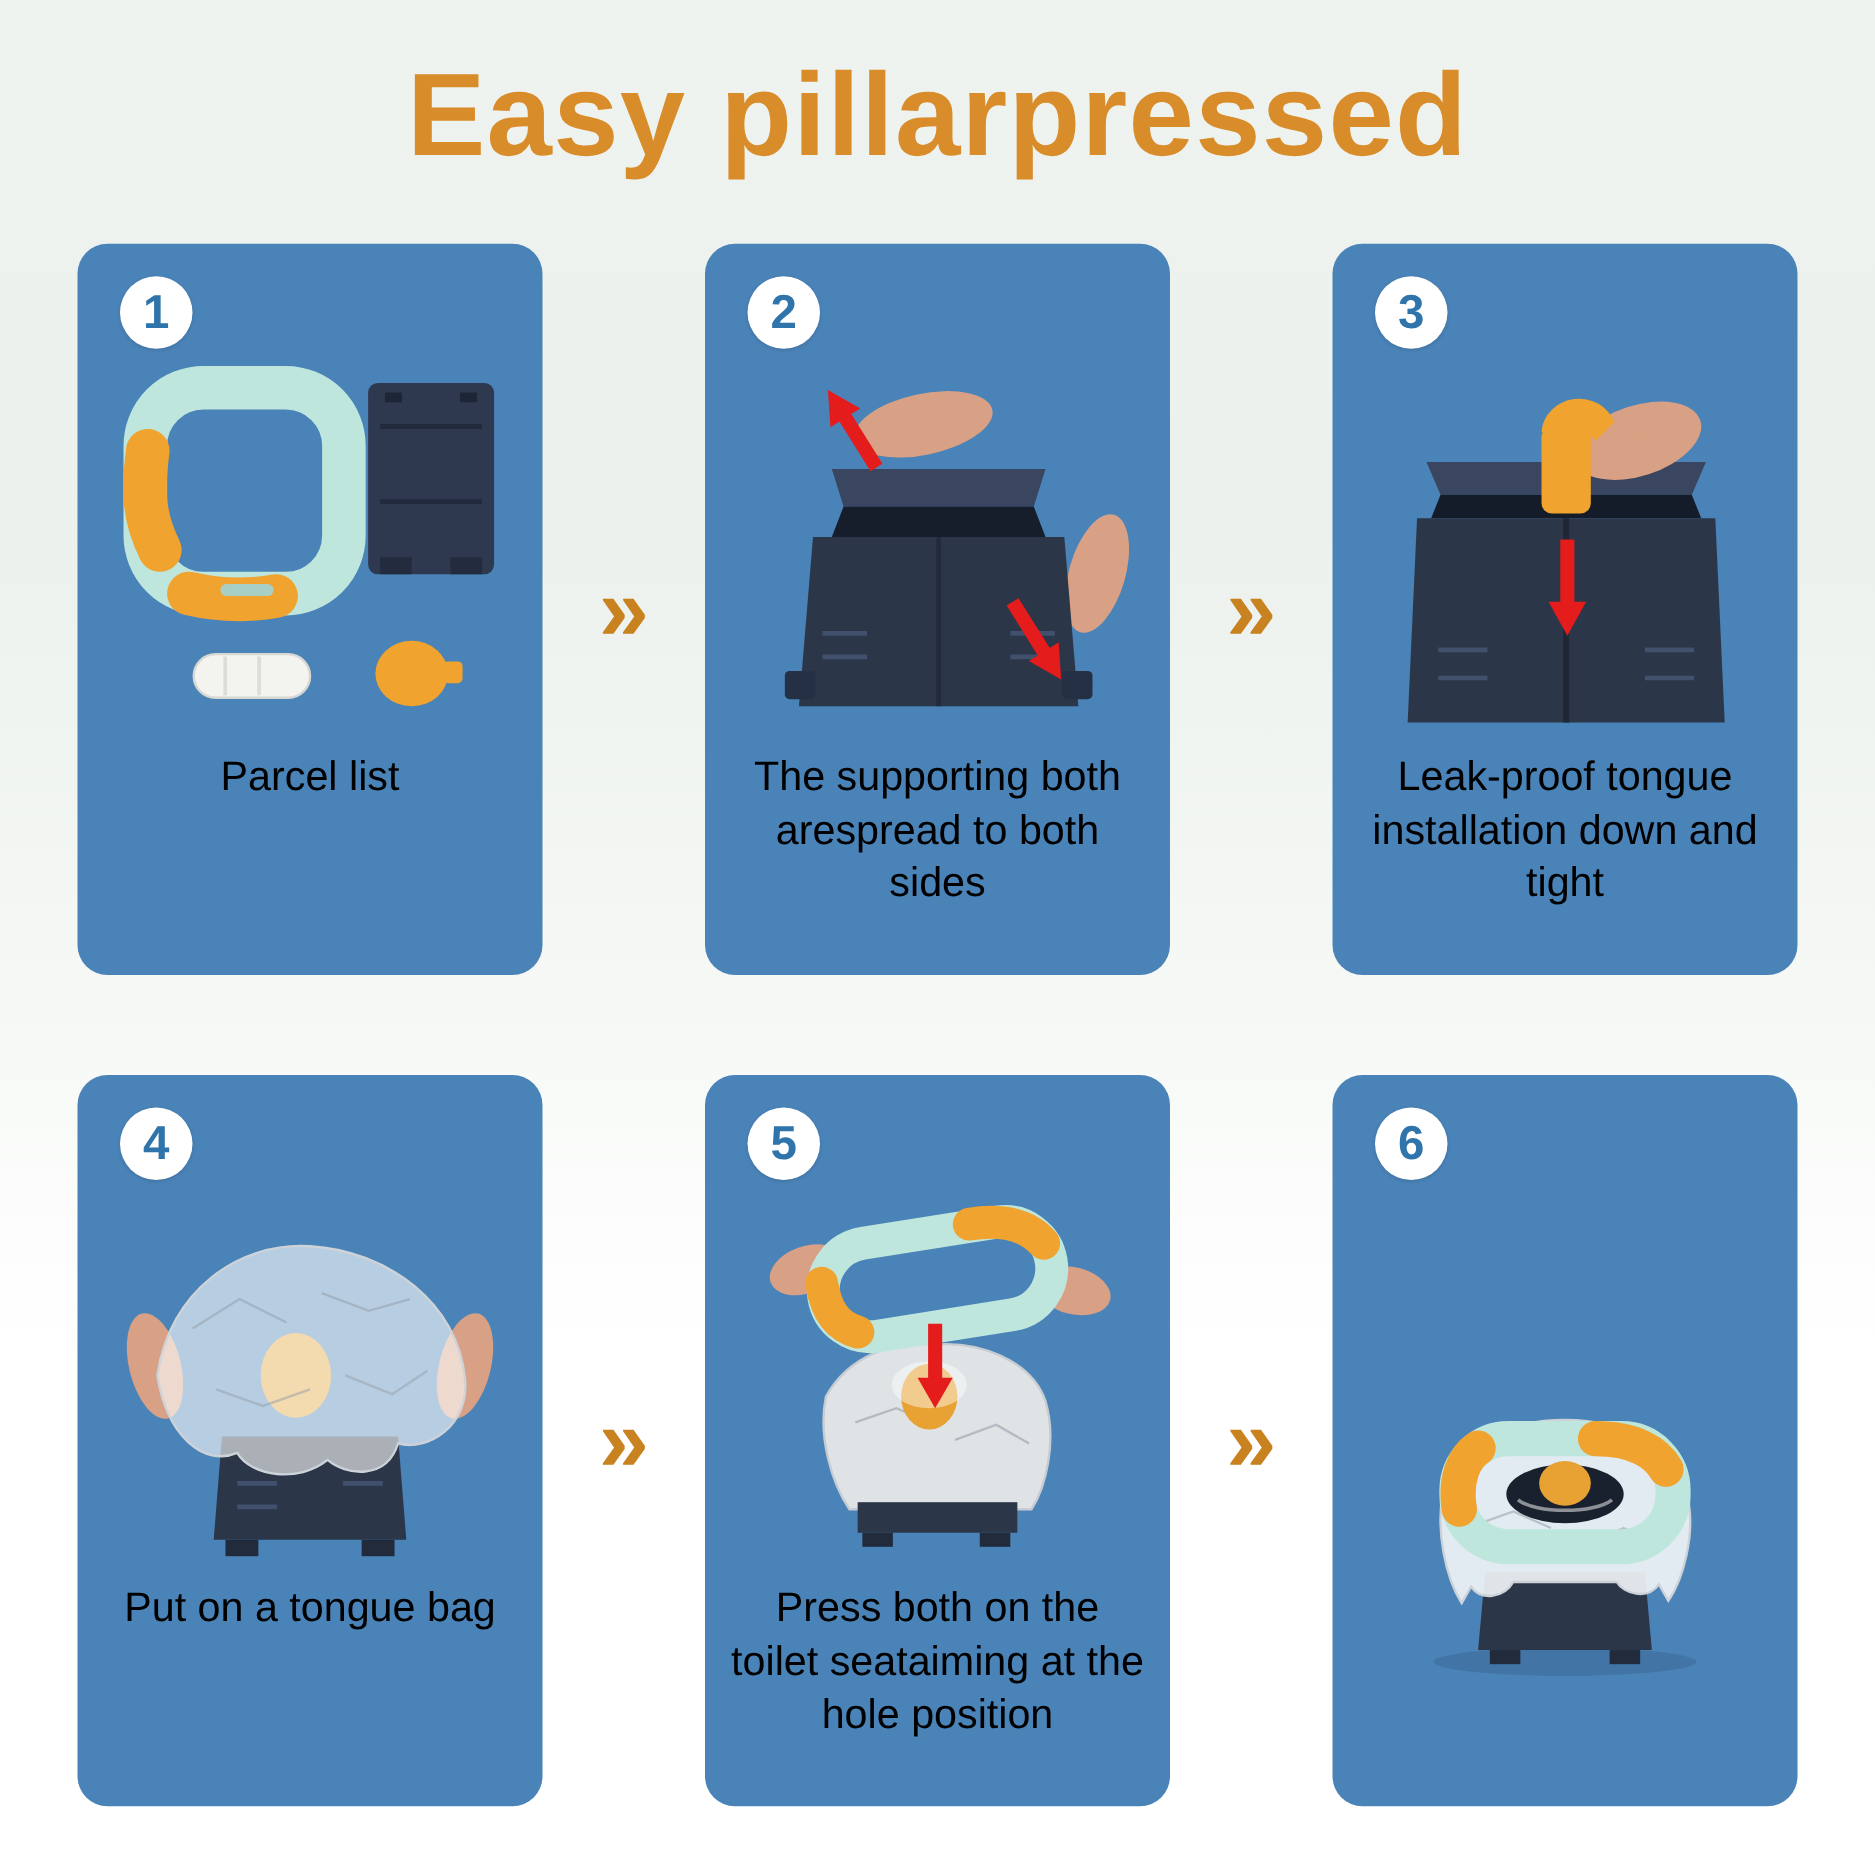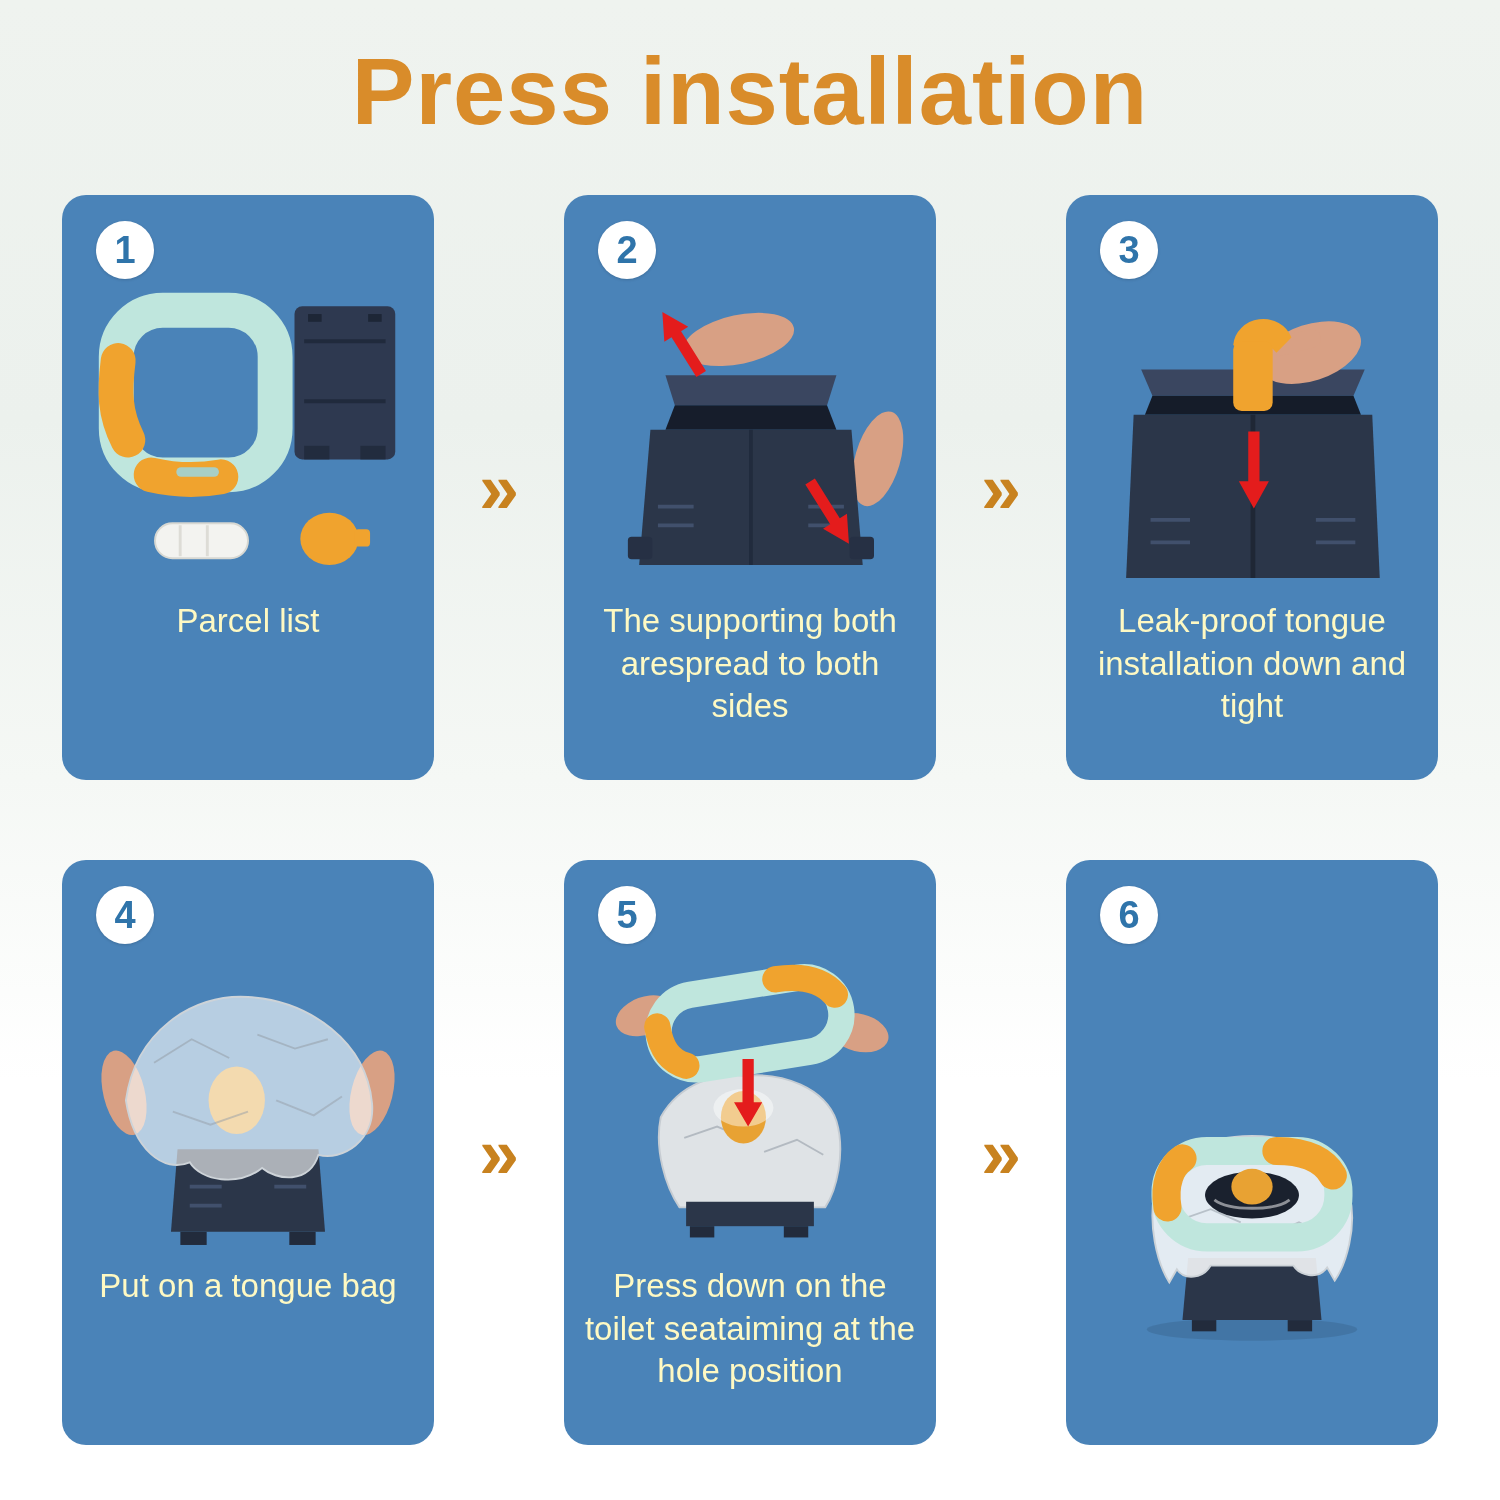--- a/index.html
+++ b/index.html
@@ -49,42 +49,42 @@
   .photo {
     flex: 1;
     display: flex; align-items: center; justify-content: center;
   }
   .caption {
     height: 180px;
     margin: 0;
     padding: 4px 20px 0 20px;
     font-size: 33px;
     line-height: 1.28;
-    color: #fef9c3;
+    color: #000000;
     text-align: center;
   }
   .arrow-cell {
     flex: 1;
     display: flex; align-items: center; justify-content: center;
   }
   .arrow {
     font-size: 72px;
     font-weight: 700;
     color: #c8821f;
     line-height: 1;
     user-select: none;
   }
   svg { display: block; }
 </style>
 </head>
 <body>
 
 <div class="page">
 
-  <h1 class="title">Press installation</h1>
+  <h1 class="title">Easy pillarpressed</h1>
 
   <div class="row">
 
     <section class="card">
       <div class="badge-row">
         <div class="num-badge">
           <span class="num">1</span>
         </div>
       </div>
       <div class="photo">
@@ -261,21 +261,21 @@
           <g transform="rotate(-9 170 78)">
             <rect x="72" y="38" width="196" height="80" rx="40" fill="none" stroke="#bfe6dd" stroke-width="28"></rect>
             <path d="M96 112 C78 104 72 88 72 66" fill="none" stroke="#f0a32e" stroke-width="28" stroke-linecap="round"></path>
             <path d="M204 36 C236 36 254 46 264 62" fill="none" stroke="#f0a32e" stroke-width="28" stroke-linecap="round"></path>
           </g>
           <g transform="translate(168,148) rotate(180)">
             <polygon points="0,-40 15,-14 6,-14 6,32 -6,32 -6,-14 -15,-14" fill="#e41c1c"></polygon>
           </g>
         </svg>
       </div>
-      <p class="caption">Press down on the toilet seataiming at the hole position</p>
+      <p class="caption">Press both on the toilet seataiming at the hole position</p>
     </section>
 
     <div class="arrow-cell">
       <span class="arrow">»</span>
     </div>
 
     <section class="card">
       <div class="badge-row">
         <div class="num-badge">
           <span class="num">6</span>

